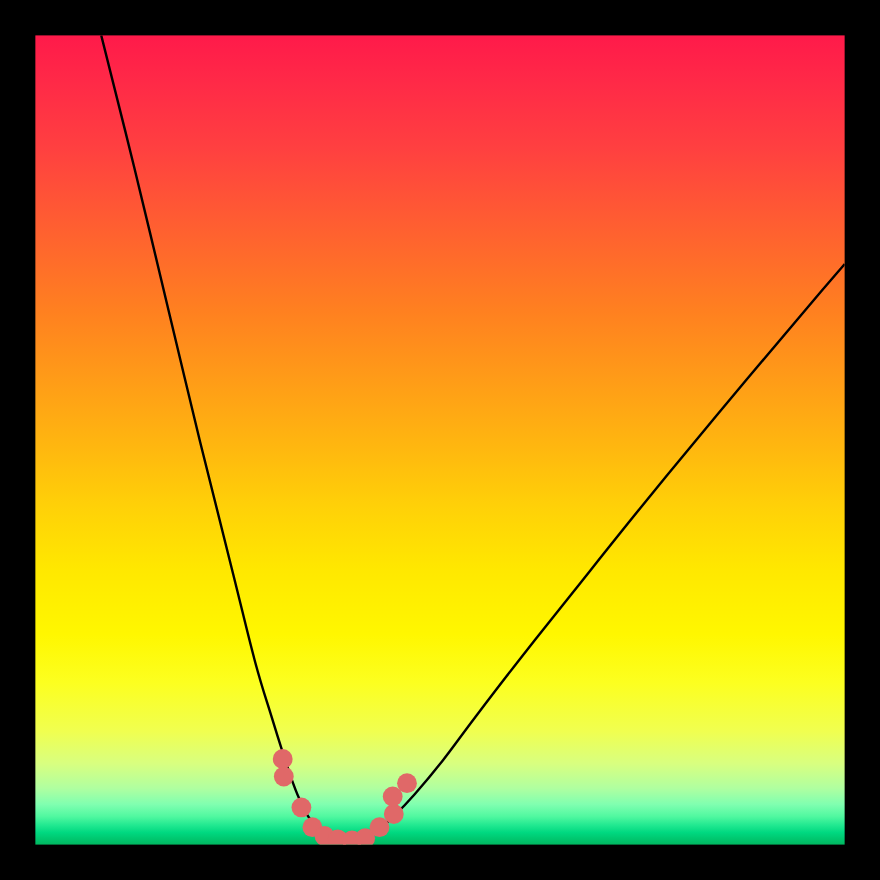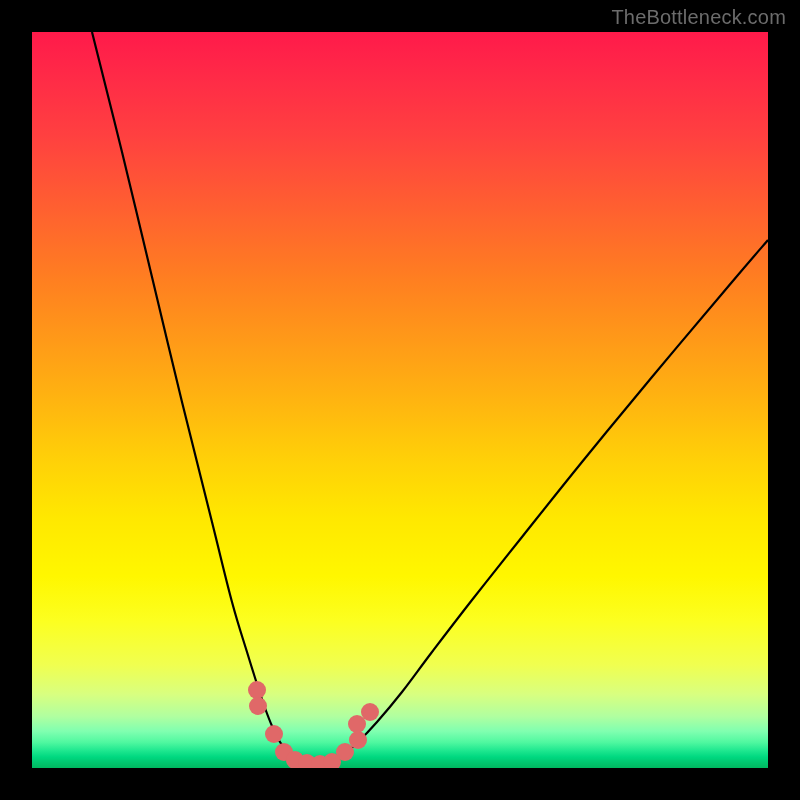--- a/index.html
+++ b/index.html
@@ -90,14 +90,13 @@
           <circle cx="275" cy="731" r="9" fill="#e06868" stroke="#c04848" stroke-width="0"></circle>
           <circle cx="288" cy="732" r="9" fill="#e06868" stroke="#c04848" stroke-width="0"></circle>
           <circle cx="300" cy="730" r="9" fill="#e06868" stroke="#c04848" stroke-width="0"></circle>
           <circle cx="313" cy="720" r="9" fill="#e06868" stroke="#c04848" stroke-width="0"></circle>
           <circle cx="326" cy="708" r="9" fill="#e06868" stroke="#c04848" stroke-width="0"></circle>
           <circle cx="325" cy="692" r="9" fill="#e06868" stroke="#c04848" stroke-width="0"></circle>
           <circle cx="338" cy="680" r="9" fill="#e06868" stroke="#c04848" stroke-width="0"></circle>
         </g>
     </svg>
   </div>
-  <div class="watermark">TheBottleneck.com</div>
 </div>
 
 </body></html>

